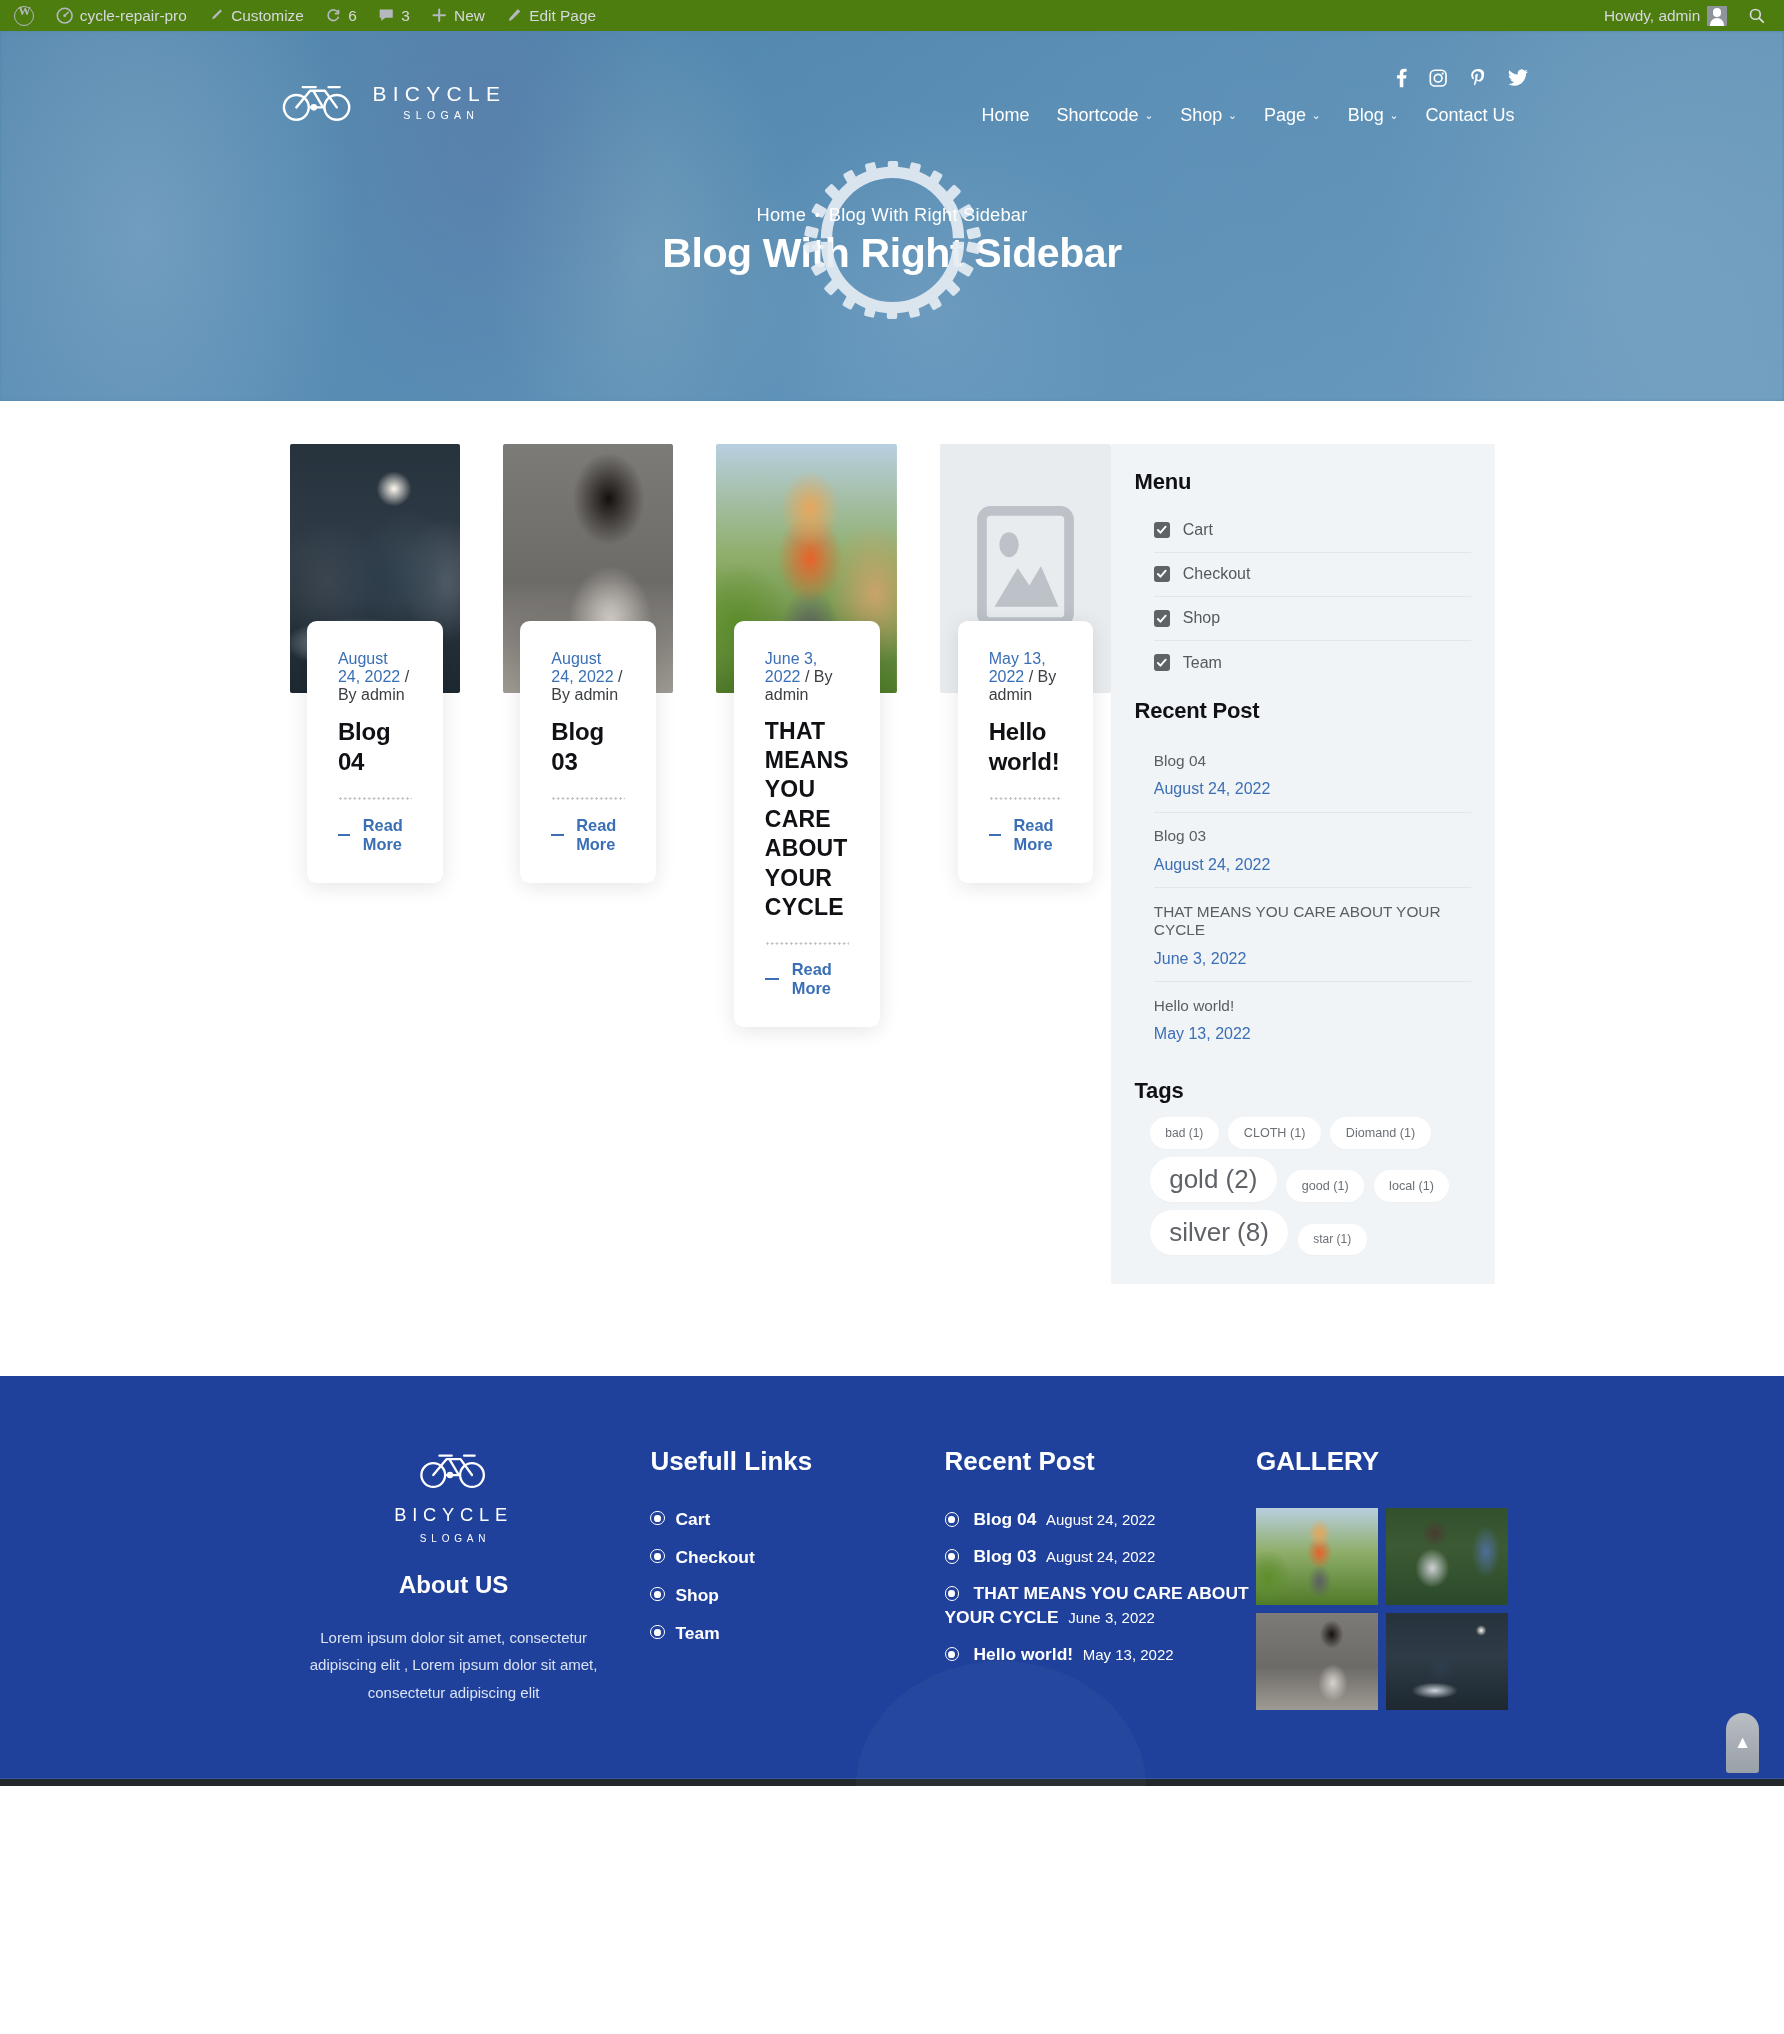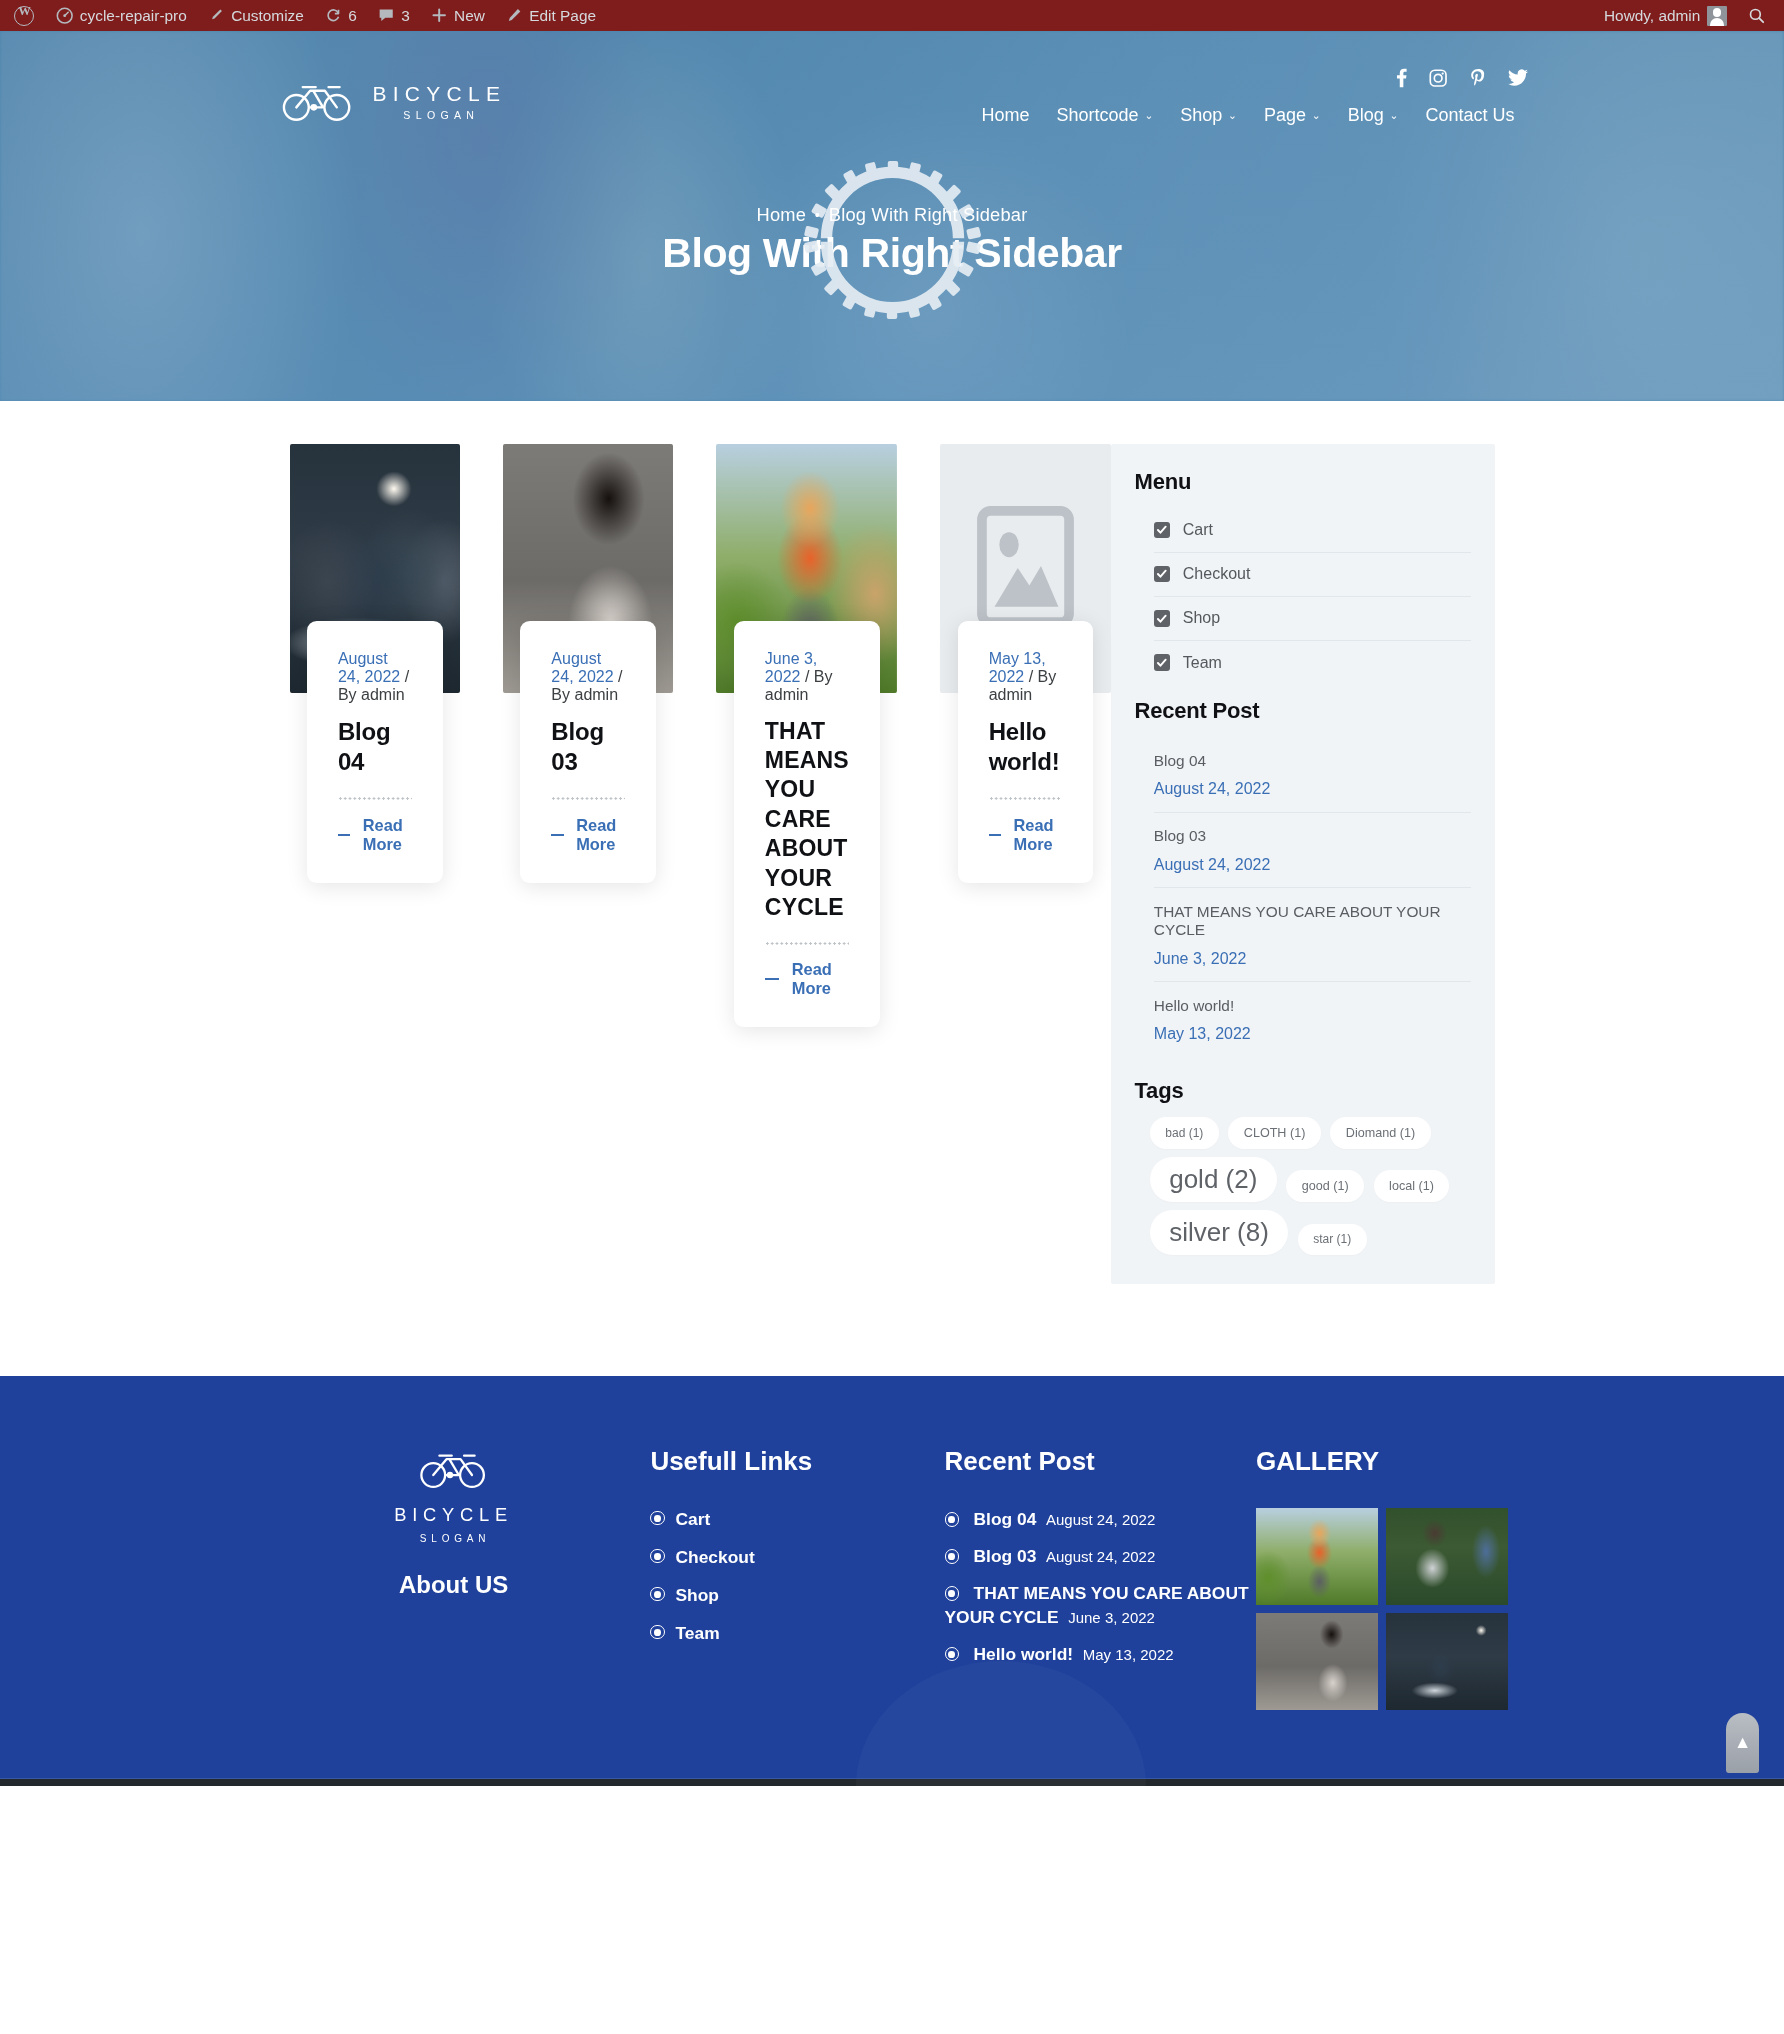--- a/index.html
+++ b/index.html
@@ -7,21 +7,21 @@
     width: 1784px;
     background: #ffffff;
     font-family: "Liberation Sans", sans-serif;
     -webkit-font-smoothing: antialiased;
   }
   body { width: 1784px; overflow-x: hidden; }
 
   
   .adminbar {
     height: 31px;
-    background: #7f1d1d;
+    background: #4d7c0f;
     color: #e8eaed;
     display: flex;
     align-items: center;
     font-size: 15.4px;
     padding: 0 7.7px 0 3.9px;
     position: relative;
     z-index: 50;
   }
   .ab-group { display: flex; align-items: center; }
   .ab-item {
@@ -698,20 +698,21 @@
             <circle cx="61" cy="33" r="13.5" fill="none" stroke="#fff" stroke-width="2.6"></circle>
             <path d="M17 33 L32 15 L48 15 L61 33 M32 33 L46 33 L36 16" fill="none" stroke="#fff" stroke-width="2.6" stroke-linecap="round" stroke-linejoin="round"></path>
             <path d="M24 11 L38 11 M52 11 L64 11" stroke="#fff" stroke-width="2.6" stroke-linecap="round"></path>
             <circle cx="36" cy="33" r="3.6" fill="#fff"></circle>
           </svg>
         </span>
         <div class="flogo-title">BICYCLE</div>
         <div class="flogo-sub">SLOGAN</div>
       </div>
       <h3 class="about-h">About US</h3>
+      <p class="about-p">Lorem ipsum dolor sit amet, consectetur adipiscing elit , Lorem ipsum dolor sit amet, consectetur adipiscing elit</p>
     </div>
 
     <div class="fcol-links">
       <h3 class="fheading">Usefull Links</h3>
       <ul class="flist">
         <li>
           <span class="bullet"></span>
           <span>Cart</span>
         </li>
         <li>

